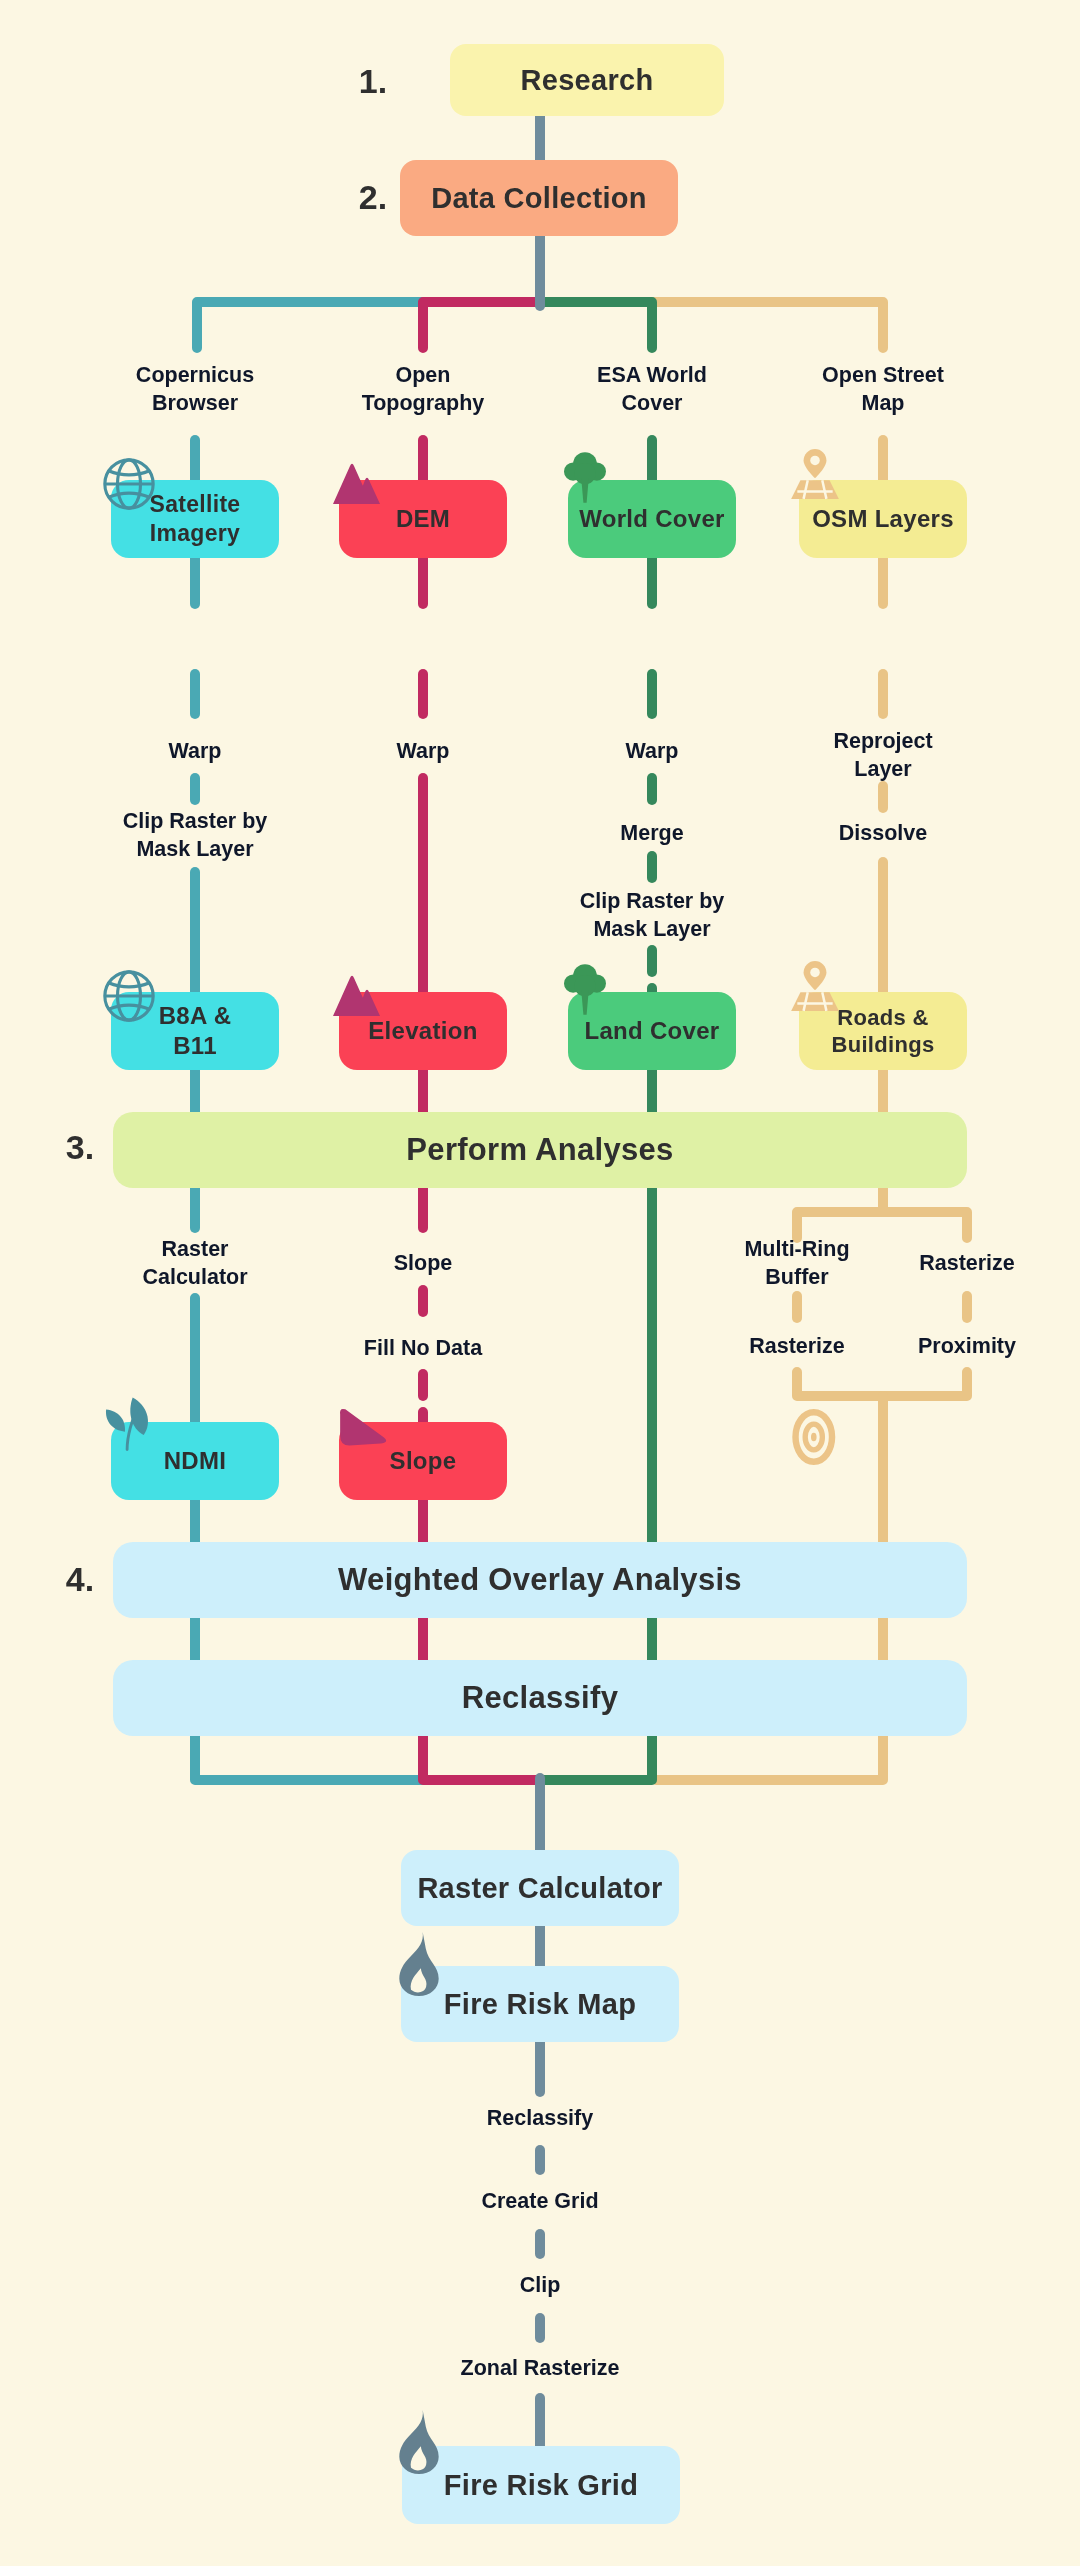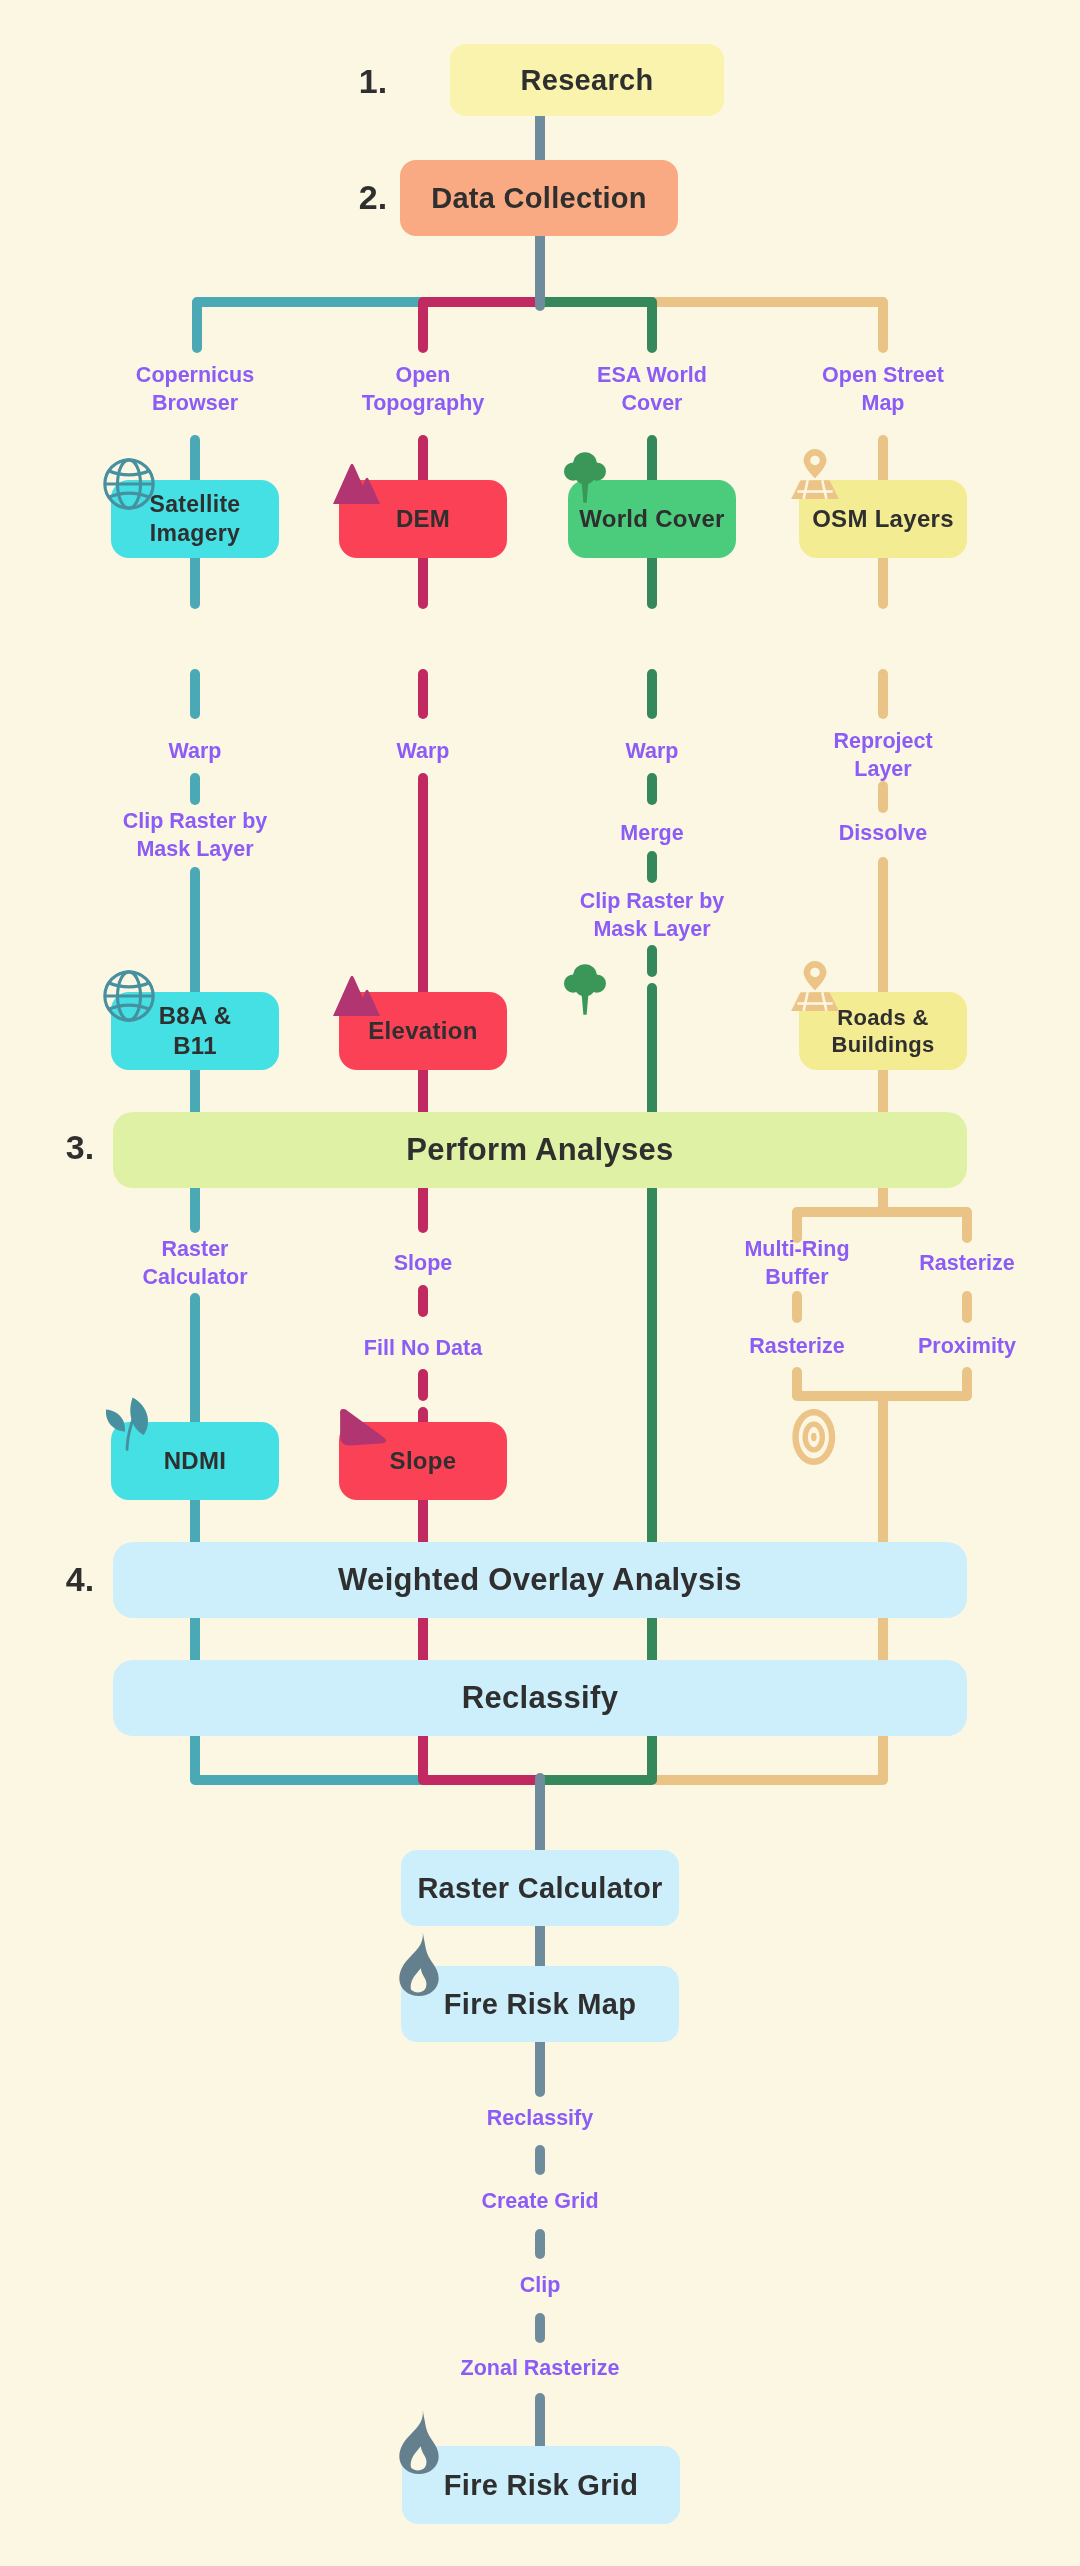--- a/index.html
+++ b/index.html
@@ -21,21 +21,21 @@
   .yellow{background:#F4EC93;}
   .paleyellow{background:#FAF3AD;margin-left:48px;}
   .orange{background:#FAAA82;}
   .banner{
     position:absolute;z-index:2;left:113px;width:854px;height:76px;border-radius:20px;
     display:flex;align-items:center;justify-content:center;font-weight:700;font-size:31px;letter-spacing:.3px;
   }
   .lime{background:#DFF1A5;}
   .bluebn{background:#CDEFFB;}
   .oplabel{
-    position:absolute;z-index:2;text-align:center;font-weight:600;font-size:21.5px;color:#8b5cf6;
+    position:absolute;z-index:2;text-align:center;font-weight:600;font-size:21.5px;color:#0f172a;
     white-space:pre-line;line-height:1.3;
   }
   .num{position:absolute;z-index:2;font-weight:700;font-size:34px;width:50px;text-align:center;}
   .icon{position:absolute;z-index:3;}
 </style>
 </head>
 <body>
 
 <div class="canvas">
 
@@ -130,20 +130,21 @@
   <div class="oplabel" style="left:572px;top:820px;width:160px;">Merge</div>
   <div class="oplabel" style="left:572px;top:888px;width:160px;">Clip Raster by
 Mask Layer</div>
   <div class="oplabel" style="left:803px;top:728px;width:160px;">Reproject
 Layer</div>
   <div class="oplabel" style="left:803px;top:820px;width:160px;">Dissolve</div>
 
   <div class="node cyan small" style="left:111px;top:992px;">B8A &amp;
 B11</div>
   <div class="node red small" style="left:339px;top:992px;">Elevation</div>
+  <div class="node greenbx small" style="left:568px;top:992px;">Land Cover</div>
   <div class="node yellow small" style="left:799px;top:992px;font-size:22px;">Roads &amp;
 Buildings</div>
 
   <div class="banner lime" style="top:1112px;">Perform Analyses</div>
 
   <div class="oplabel" style="left:115px;top:1236px;width:160px;">Raster
 Calculator</div>
   <div class="oplabel" style="left:343px;top:1250px;width:160px;">Slope</div>
   <div class="oplabel" style="left:343px;top:1335px;width:160px;">Fill No Data</div>
   <div class="oplabel" style="left:712px;top:1236px;width:170px;">Multi-Ring

